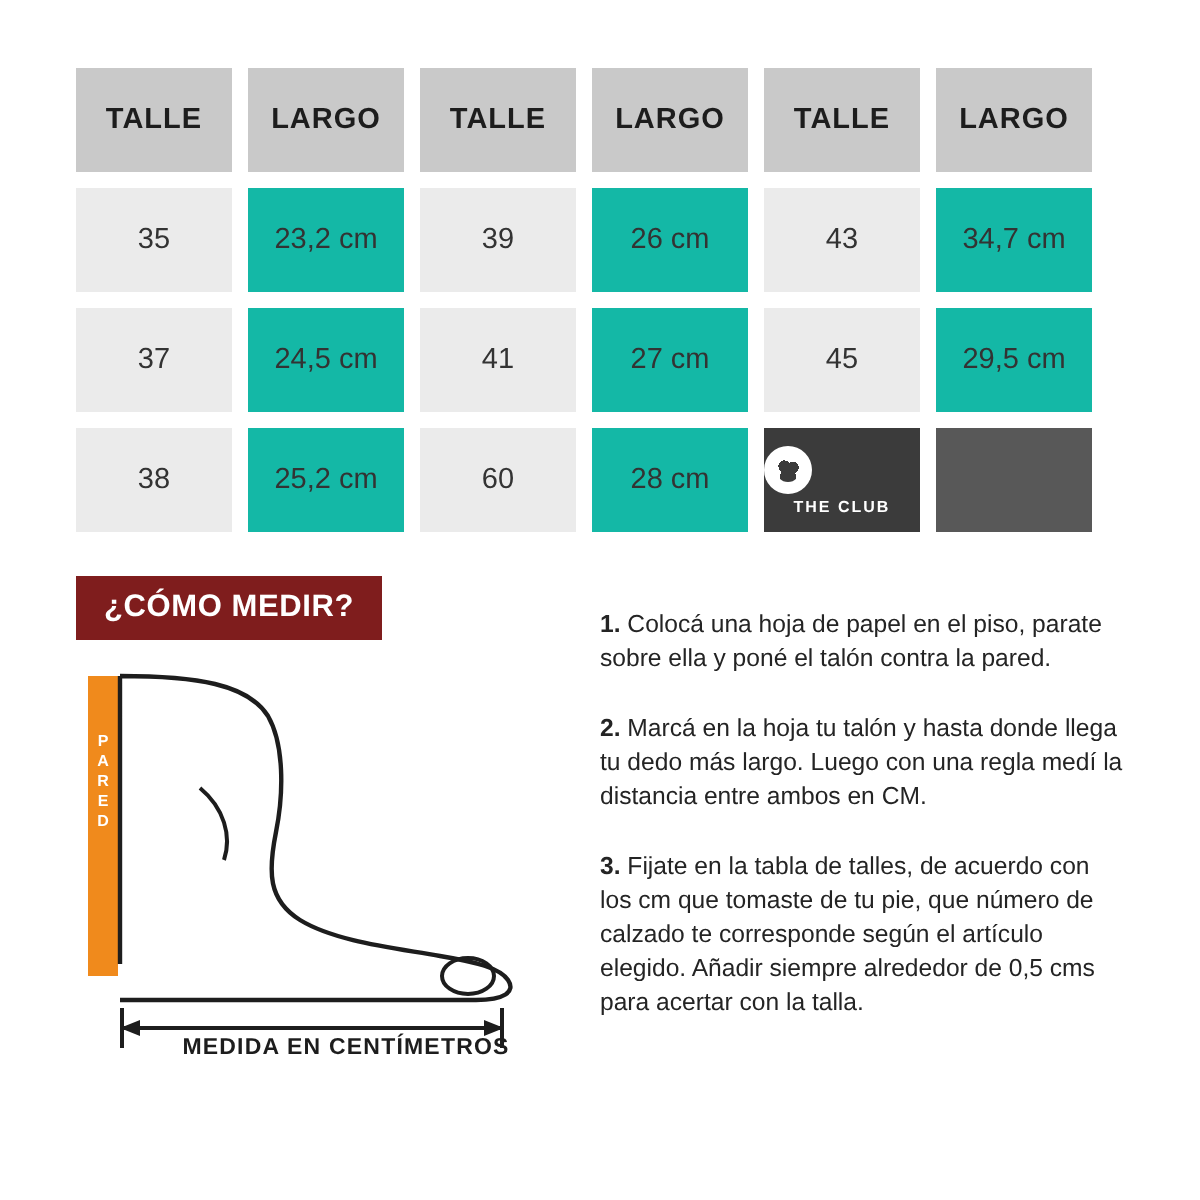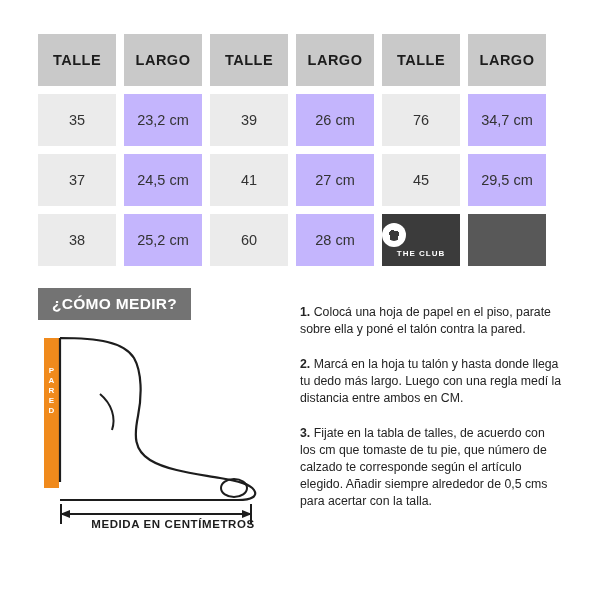--- a/index.html
+++ b/index.html
@@ -43,21 +43,21 @@
     font-weight: bold;
     font-size: 15px;
     letter-spacing: .5px;
   }
   .cell-talle {
     background: #ebebeb;
     color: #333;
     font-size: 15px;
   }
   .cell-largo {
-    background: #c4b5fd;
+    background: #14b8a6;
     color: #333;
     font-size: 15px;
   }
   .logo-cell {
     background: #3b3b3b;
     position: relative;
     padding: 0;
   }
   .logo-inner {
     display: flex;
@@ -106,21 +106,21 @@
     width: 246px;
     flex: 0 0 246px;
   }
   .right-col {
     flex: 1;
     padding-left: 16px;
     padding-top: 4px;
   }
   .how-title {
     display: inline-block;
-    background: #737373;
+    background: #7f1d1d;
     color: #ffffff;
     font-weight: bold;
     font-size: 15.5px;
     padding: 7px 14px 7px 14px;
     letter-spacing: .3px;
   }
 
   
   .diagram {
     position: relative;
@@ -190,21 +190,21 @@
         <th class="hdr">TALLE</th>
         <th class="hdr">LARGO</th>
       </tr>
     </thead>
     <tbody>
       <tr>
         <td class="cell-talle">35</td>
         <td class="cell-largo">23,2 cm</td>
         <td class="cell-talle">39</td>
         <td class="cell-largo">26 cm</td>
-        <td class="cell-talle">76</td>
+        <td class="cell-talle">43</td>
         <td class="cell-largo">34,7 cm</td>
       </tr>
       <tr>
         <td class="cell-talle">37</td>
         <td class="cell-largo">24,5 cm</td>
         <td class="cell-talle">41</td>
         <td class="cell-largo">27 cm</td>
         <td class="cell-talle">45</td>
         <td class="cell-largo">29,5 cm</td>
       </tr>

